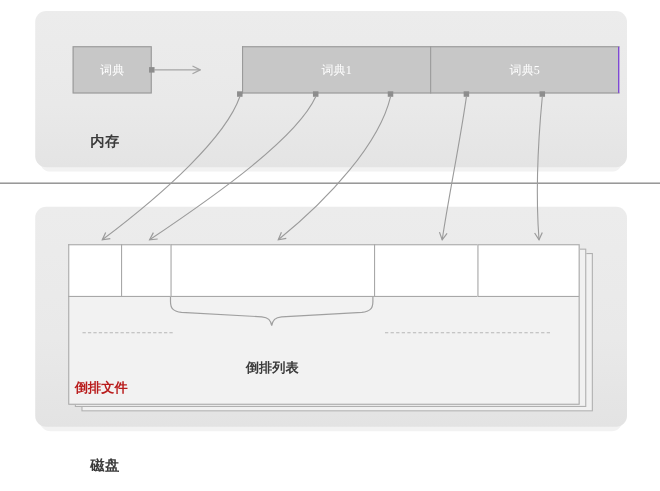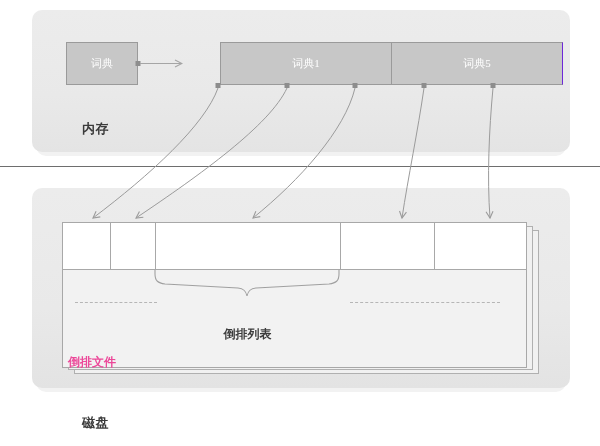--- a/index.html
+++ b/index.html
@@ -162,24 +162,24 @@
     background: #ffffff;
     border: 1px solid #a8a8a8;
     border-right: none;
     box-sizing: border-box;
   }
   .file-cell:last-child { border-right: 1px solid #a8a8a8; }
 
   #file-label {
     position: absolute;
     left: 68px;
-    top: 354px;
+    top: 344px;
     font-size: 12px;
     font-weight: bold;
-    color: #ec4899;
+    color: #b91c1c;
     white-space: nowrap;
   }
 
   
   #brace-label {
     position: absolute;
     left: 155px;
     top: 293px;
     width: 185px;
     text-align: center;

